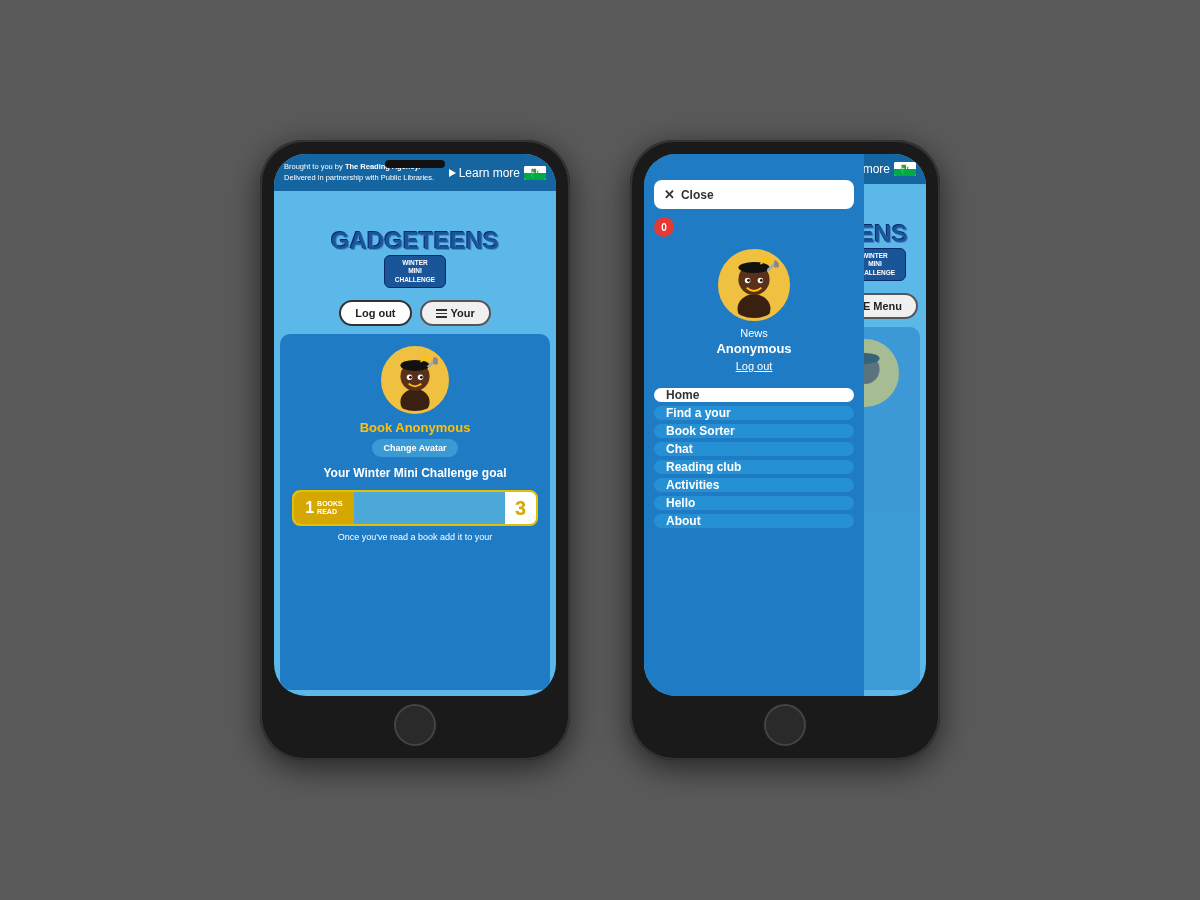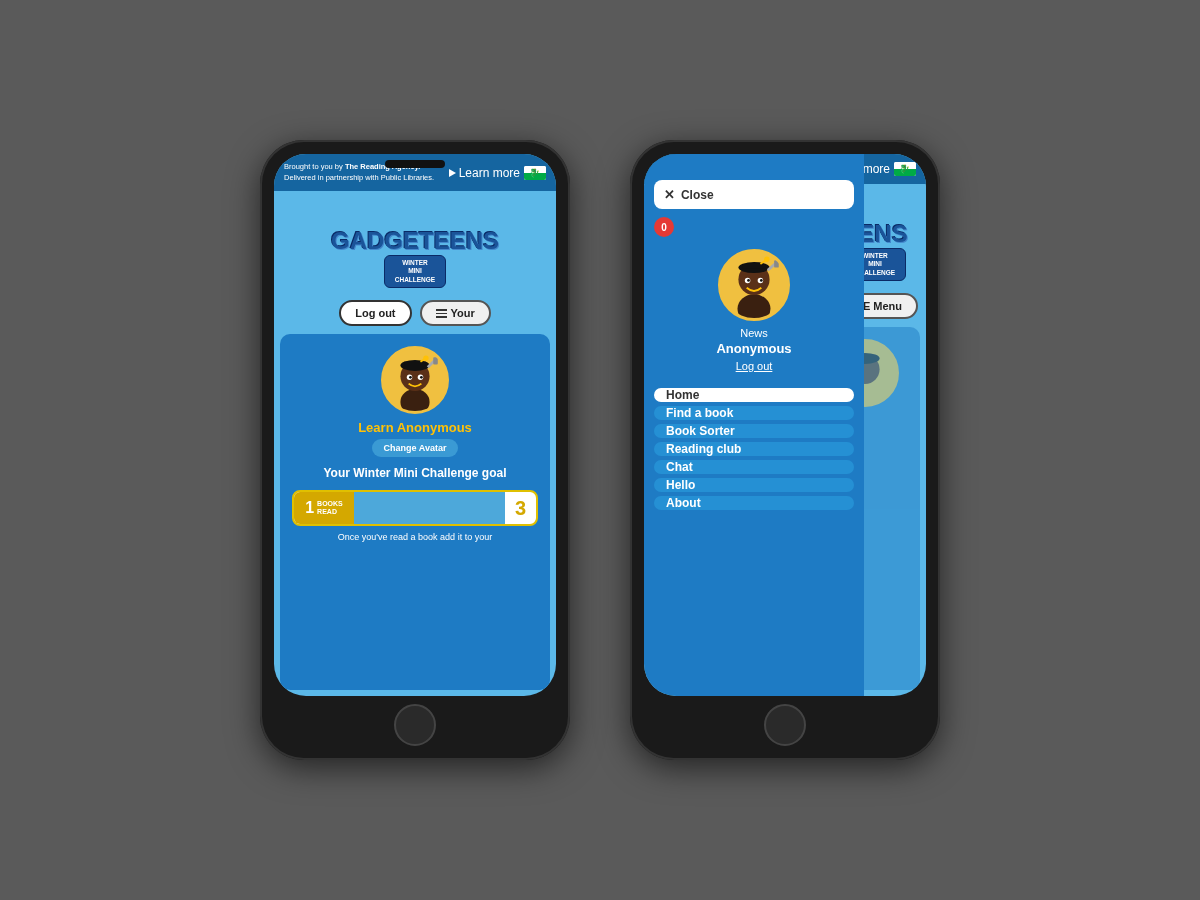--- a/index.html
+++ b/index.html
@@ -499,21 +499,21 @@
           <circle cx="40" cy="31" r="3" fill="white"></circle>
           <circle cx="29" cy="31" r="1.5" fill="#111"></circle>
           <circle cx="41" cy="31" r="1.5" fill="#111"></circle>
 
           <path d="M27 38 Q34 44 41 38" stroke="#ffc107" stroke-width="2" fill="none"></path>
 
           <line x1="48" y1="20" x2="56" y2="12" stroke="#aaa" stroke-width="3"></line>
           <rect x="54" y="9" width="5" height="8" rx="1" fill="#888"></rect>
         </svg>
       </div>
-      <div class="hello-text">Learn Anonymous</div>
+      <div class="hello-text">Book Anonymous</div>
       <button class="change-avatar-btn">Change Avatar</button>
       <div class="challenge-title">Your Winter Mini Challenge goal</div>
       <div class="progress-bar-container">
         <div class="books-read-section">
           <div class="books-read-left">
             <div class="books-read-num">1</div>
             <div class="books-read-label">
               BOOKS<br>READ
             </div>
           </div>
@@ -610,24 +610,25 @@
             <rect x="58" y="9" width="5" height="8" rx="1" fill="#888"></rect>
           </svg>
         </div>
         <div class="user-hello">News</div>
         <div class="user-name">Anonymous</div>
         <div class="user-logout">Log out</div>
       </div>
 
       <div class="nav-list">
         <div class="nav-item active">Home</div>
-        <div class="nav-item">Find a book</div>
+        <div class="nav-item">Find a your</div>
         <div class="nav-item">Book Sorter</div>
+        <div class="nav-item">Chat</div>
         <div class="nav-item">Reading club</div>
-        <div class="nav-item">Chat</div>
+        <div class="nav-item">Activities</div>
         <div class="nav-item">Hello</div>
         <div class="nav-item">About</div>
       </div>
     </div>
 
   </div>
   <div class="phone-home-btn"></div>
 </div>
 
 </body></html>

